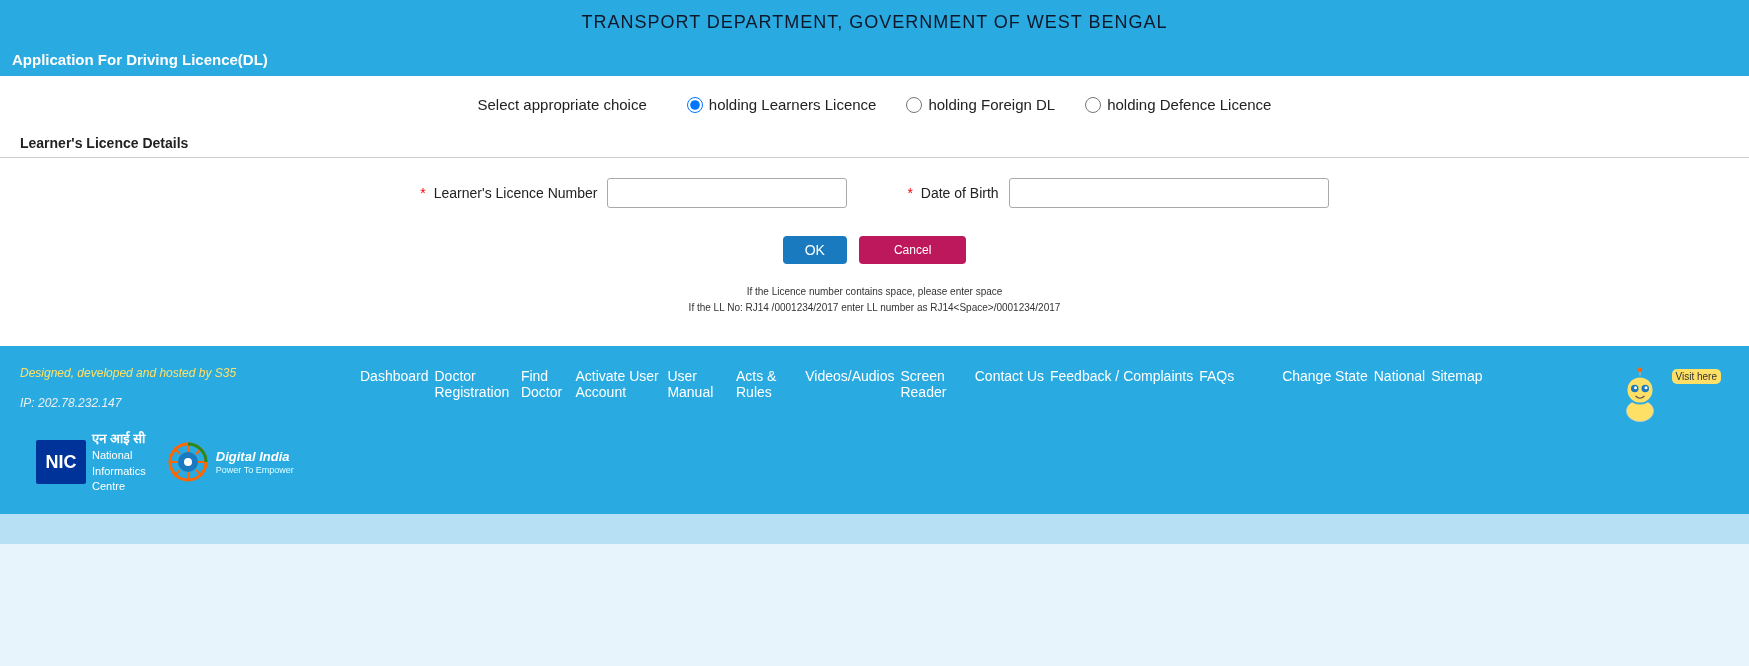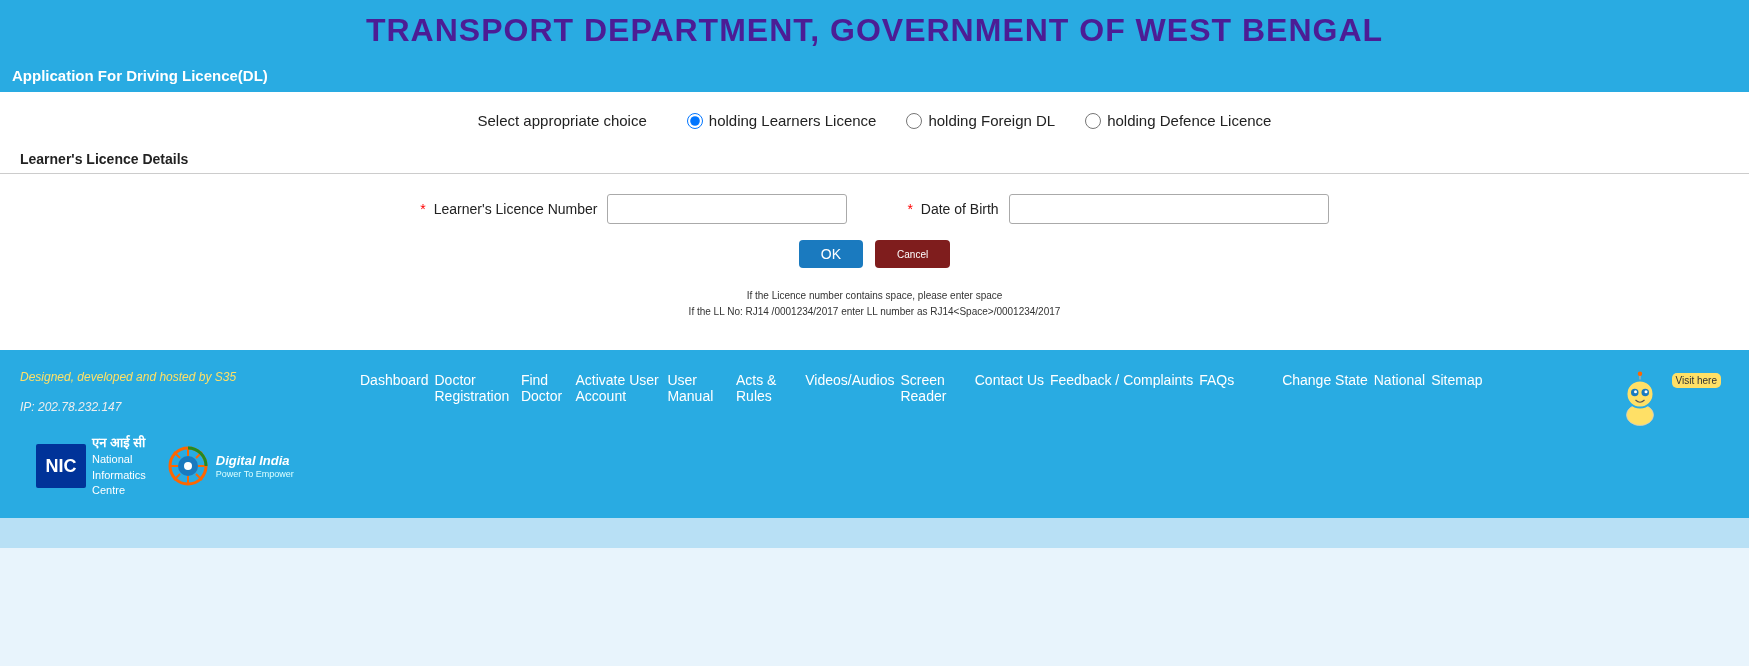--- a/index.html
+++ b/index.html
@@ -5,23 +5,23 @@
     * { margin: 0; padding: 0; box-sizing: border-box; }
     body { font-family: Arial, sans-serif; font-size: 14px; background: #e8f4fc; width: 1749px; min-height: 666px; }
 
     
     .top-header {
       background: #29abe2;
       text-align: center;
       padding: 12px 0 10px;
     }
     .top-header h1 {
-      color: #4c1d95;
-      font-size: 32px;
-      font-weight: bold;
+      color: #0f172a;
+      font-size: 18px;
+      font-weight: normal;
       letter-spacing: 1px;
     }
 
     
     .sub-header {
       background: #29abe2;
       padding: 8px 12px;
       color: #fff;
       font-size: 15px;
       font-weight: bold;
@@ -72,21 +72,21 @@
       border-bottom: 1px solid #ccc;
       padding: 6px 20px 6px;
       margin-bottom: 20px;
     }
 
     .form-row {
       display: flex;
       align-items: flex-start;
       justify-content: center;
       gap: 60px;
-      margin-bottom: 16px;
+      margin-bottom: 28px;
     }
     .form-field {
       display: flex;
       align-items: center;
       gap: 10px;
     }
     .form-field label {
       font-size: 14px;
       color: #222;
     }
@@ -112,26 +112,26 @@
     .btn-ok {
       background: #1a7abf;
       color: #fff;
       border: none;
       padding: 6px 22px;
       border-radius: 4px;
       font-size: 14px;
       cursor: pointer;
     }
     .btn-cancel {
-      background: #7f1d1d;
+      background: #be185d;
       color: #fff;
       border: none;
-      padding: 6px 22px;
+      padding: 6px 35px;
       border-radius: 4px;
-      font-size: 10px;
+      font-size: 12px;
       cursor: pointer;
     }
 
     .hint-text {
       text-align: center;
       font-size: 10px;
       color: #333;
       line-height: 1.6;
       margin-top: 20px;
     }

